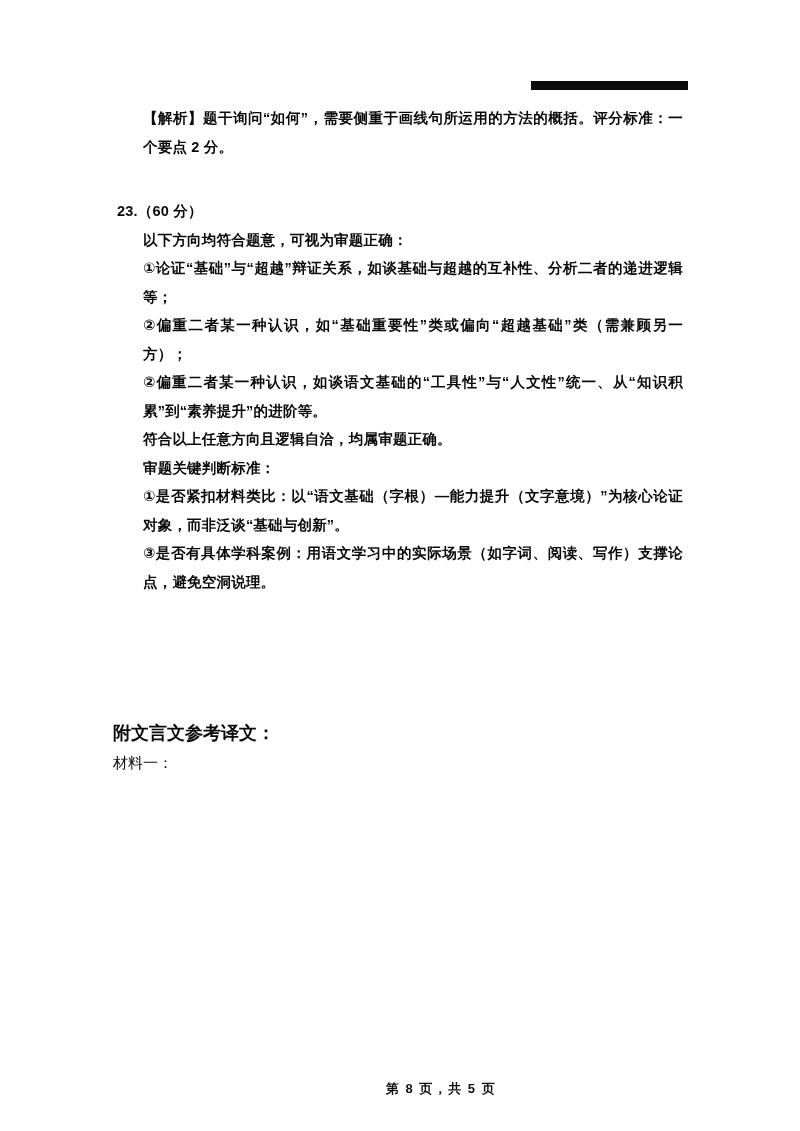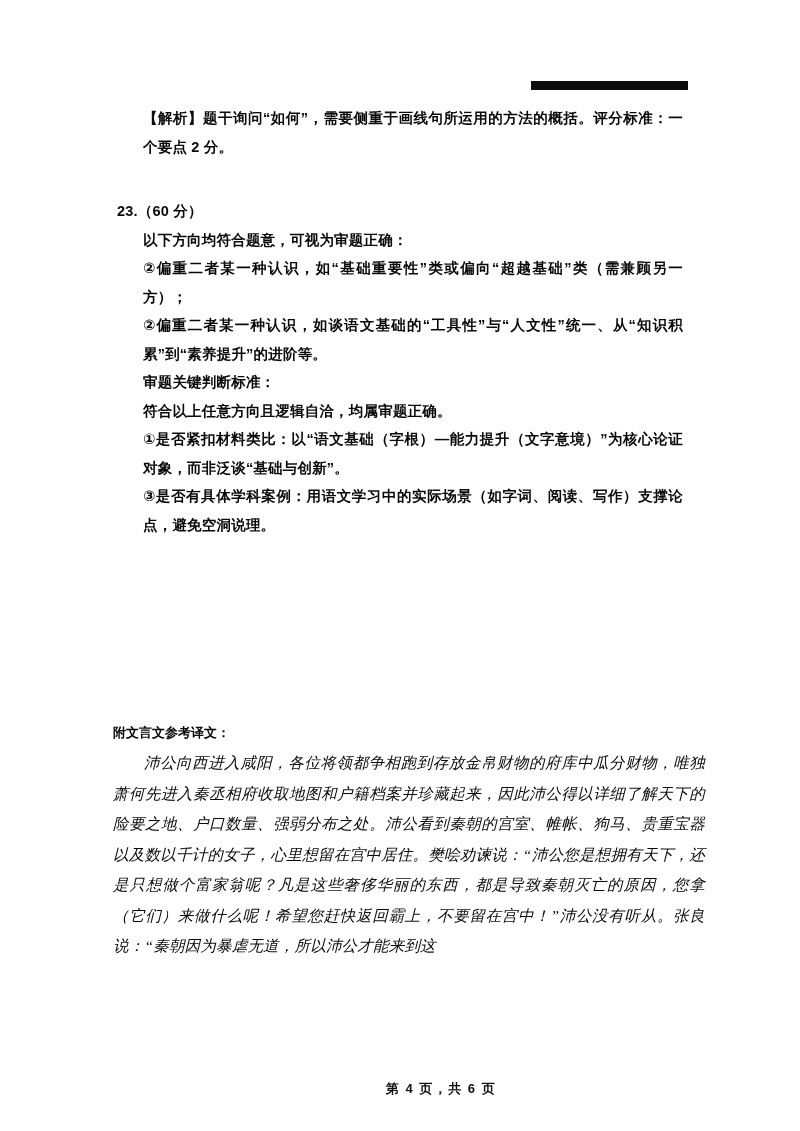--- a/index.html
+++ b/index.html
@@ -37,21 +37,21 @@
   .ind { margin-left: 30px; margin-right: 22px; }
   .qnum { margin-left: 4px; margin-top: 36px; }
   .translation-section {
     position: absolute;
     left: 113px; top: 718px;
     width: 592px;
   }
   .trans-heading {
     font-family: "Liberation Sans", "DejaVu Sans", sans-serif;
     font-weight: bold;
-    font-size: 13px;
+    font-size: 18px;
     line-height: 30px;
   }
   .material-label {
     font-family: "Liberation Serif", "DejaVu Serif", serif;
     font-weight: normal;
     font-size: 15px;
     line-height: 30px;
   }
   .kaiti {
     font-family: "Liberation Serif", "DejaVu Serif", serif;
@@ -79,28 +79,29 @@
 <body>
 
 <div class="page">
 
   <div class="black-bar"></div>
 
   <main class="analysis-section">
     <p class="ana ind">【解析】题干询问“如何”，需要侧重于画线句所运用的方法的概括。评分标准：一个要点 2 分。</p>
     <p class="ana qnum">23.（60 分）</p>
     <p class="ana ind">以下方向均符合题意，可视为审题正确：</p>
+    <p class="ana ind">①论证“基础”与“超越”辩证关系，如谈基础与超越的互补性、分析二者的递进逻辑等；</p>
     <p class="ana ind">②偏重二者某一种认识，如“基础重要性”类或偏向“超越基础”类（需兼顾另一方）；</p>
     <p class="ana ind">②偏重二者某一种认识，如谈语文基础的“工具性”与“人文性”统一、从“知识积累”到“素养提升”的进阶等。</p>
+    <p class="ana ind">符合以上任意方向且逻辑自洽，均属审题正确。</p>
     <p class="ana ind">审题关键判断标准：</p>
-    <p class="ana ind">符合以上任意方向且逻辑自洽，均属审题正确。</p>
     <p class="ana ind">①是否紧扣材料类比：以“语文基础（字根）—能力提升（文字意境）”为核心论证对象，而非泛谈“基础与创新”。</p>
     <p class="ana ind">③是否有具体学科案例：用语文学习中的实际场景（如字词、阅读、写作）支撑论点，避免空洞说理。</p>
   </main>
 
   <section class="translation-section">
     <h2 class="trans-heading">附文言文参考译文：</h2>
-    <p class="kaiti">沛公向西进入咸阳，各位将领都争相跑到存放金帛财物的府库中瓜分财物，唯独萧何先进入秦丞相府收取地图和户籍档案并珍藏起来，因此沛公得以详细了解天下的险要之地、户口数量、强弱分布之处。沛公看到秦朝的宫室、帷帐、狗马、贵重宝器以及数以千计的女子，心里想留在宫中居住。樊哙劝谏说：“沛公您是想拥有天下，还是只想做个富家翁呢？凡是这些奢侈华丽的东西，都是导致秦朝灭亡的原因，您拿（它们）来做什么呢！希望您赶快返回霸上，不要留在宫中！”沛公没有听从。张良说：“秦朝因为暴虐无道，所以沛公才能来到这</p>
+    <p class="material-label">材料一：</p>
   </section>
 
-  <footer class="footer">第 4 页，共 6 页</footer>
+  <footer class="footer">第 8 页，共 5 页</footer>
 
 </div>
 
 </body></html>

